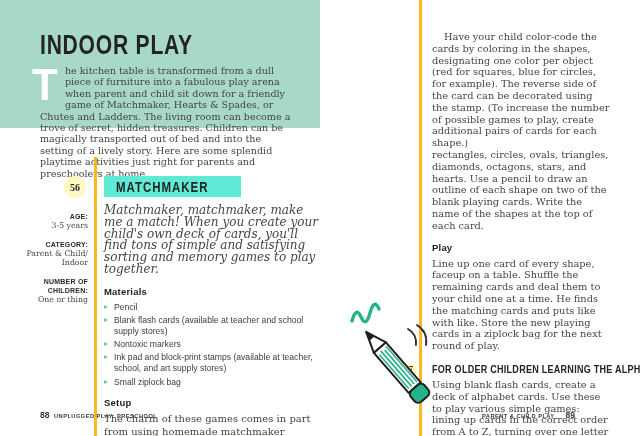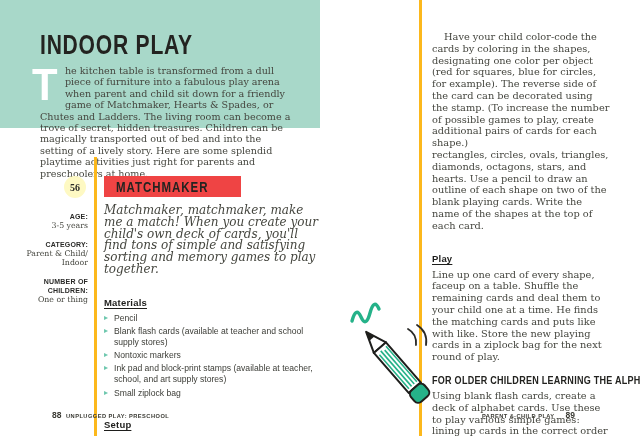--- a/index.html
+++ b/index.html
@@ -37,21 +37,21 @@
 
   
   .num-circle {
     position:absolute; border-radius:50%; background:#fef9c3; color:#2a2a28;
     font-family:Liberation Serif, serif; font-weight:bold;
     display:flex; align-items:center; justify-content:center;
   }
   #circle-56 { left:64px; top:176px; width:22px; height:22px; font-size:10px; }
   .activity-bar {
     position:absolute; left:104px; top:176px; height:21px;
-    background:#ef4444; display:flex; align-items:center; padding:0 12px;
+    background:#5eead4; display:flex; align-items:center; padding:0 12px;
   }
   .bar-title {
     font-family:"Liberation Sans", sans-serif; font-weight:bold; font-size:14px;
     color:#232320; letter-spacing:1.2px; transform:scaleX(0.82);
     transform-origin:left center; white-space:nowrap;
   }
 
   
   .meta { position:absolute; left:18px; top:212px; width:70px; text-align:right; }
   .meta-item { margin-bottom:9px; }
@@ -59,22 +59,22 @@
     font-family:"Liberation Sans", sans-serif; font-weight:bold;
     font-size:7px; line-height:9px; color:#2a2a28; letter-spacing:.2px;
   }
   .meta-value { font-size:7.8px; line-height:9.5px; color:#45463f; }
 
   
   .main-col { position:absolute; left:104px; top:205px; width:214px; }
   .lede { font-style:italic; font-size:12px; line-height:11.8px; margin-bottom:9px; }
   .sec-head {
     font-family:"Liberation Sans", sans-serif; font-weight:bold; font-size:9.5px;
-    color:#1e1e1c; text-decoration:underline; text-underline-offset:2px;
-    margin:21px 0 5px 0; letter-spacing:.2px;
+    color:#1e1e1c; text-underline-offset:2px;
+    margin:10px 0 5px 0; letter-spacing:.2px;
   }
   ul.materials { list-style:none; }
   ul.materials li {
     font-family:"Liberation Sans", sans-serif; font-size:8.6px; line-height:10.8px;
     color:#3c3d37; padding-left:10px; position:relative; margin-bottom:2.5px;
   }
   ul.materials li .bullet {
     position:absolute; left:0; top:0; color:#6cc7ad; font-size:8px;
   }
   .setup-text, .body-text { font-size:10px; line-height:12.6px; }
@@ -90,21 +90,21 @@
     color:#232320; letter-spacing:.3px; transform:scaleX(0.86);
     transform-origin:left center; white-space:nowrap; margin-bottom:4px;
   }
 
   
   .footer {
     position:absolute; top:410px;
     font-family:"Liberation Sans", sans-serif; color:#3a3a33;
     display:flex; align-items:baseline; gap:5px;
   }
-  #footer-left  { left:52px;align-items:center; }
+  #footer-left  { left:40px;align-items:center; }
   #footer-right { right:65px; }
   .folio { font-weight:bold; font-size:8.5px; }
   .running-head {
     font-weight:bold; font-size:6.2px; letter-spacing:.5px;
     transform:scaleX(0.92); transform-origin:left center; white-space:nowrap;
   }
 
   
   #pencil-art { position:absolute; left:345px; top:295px; width:100px; height:125px; }
 </style>

